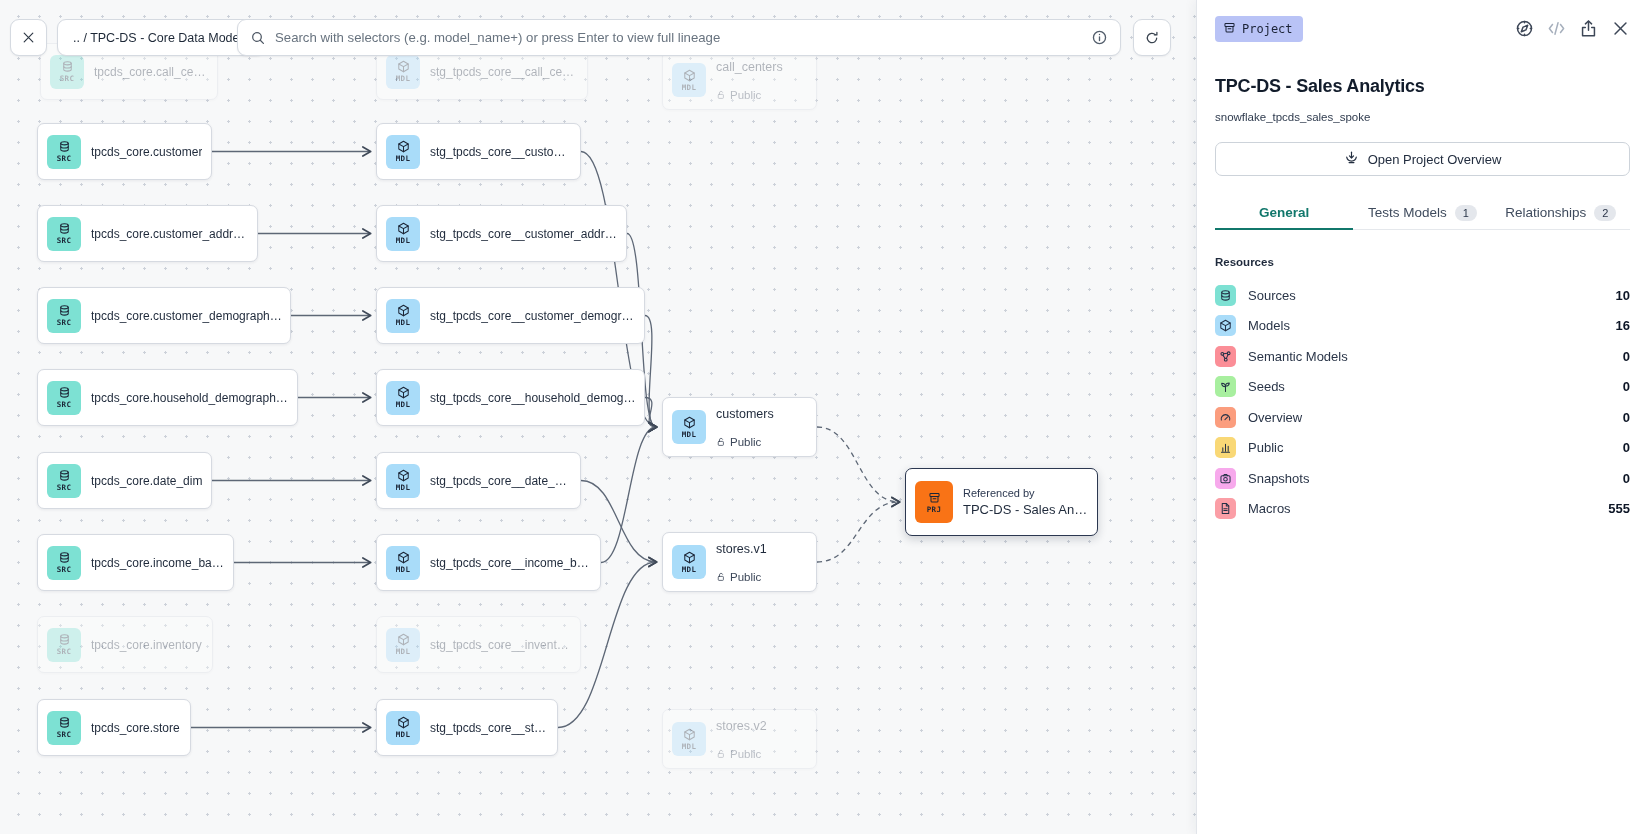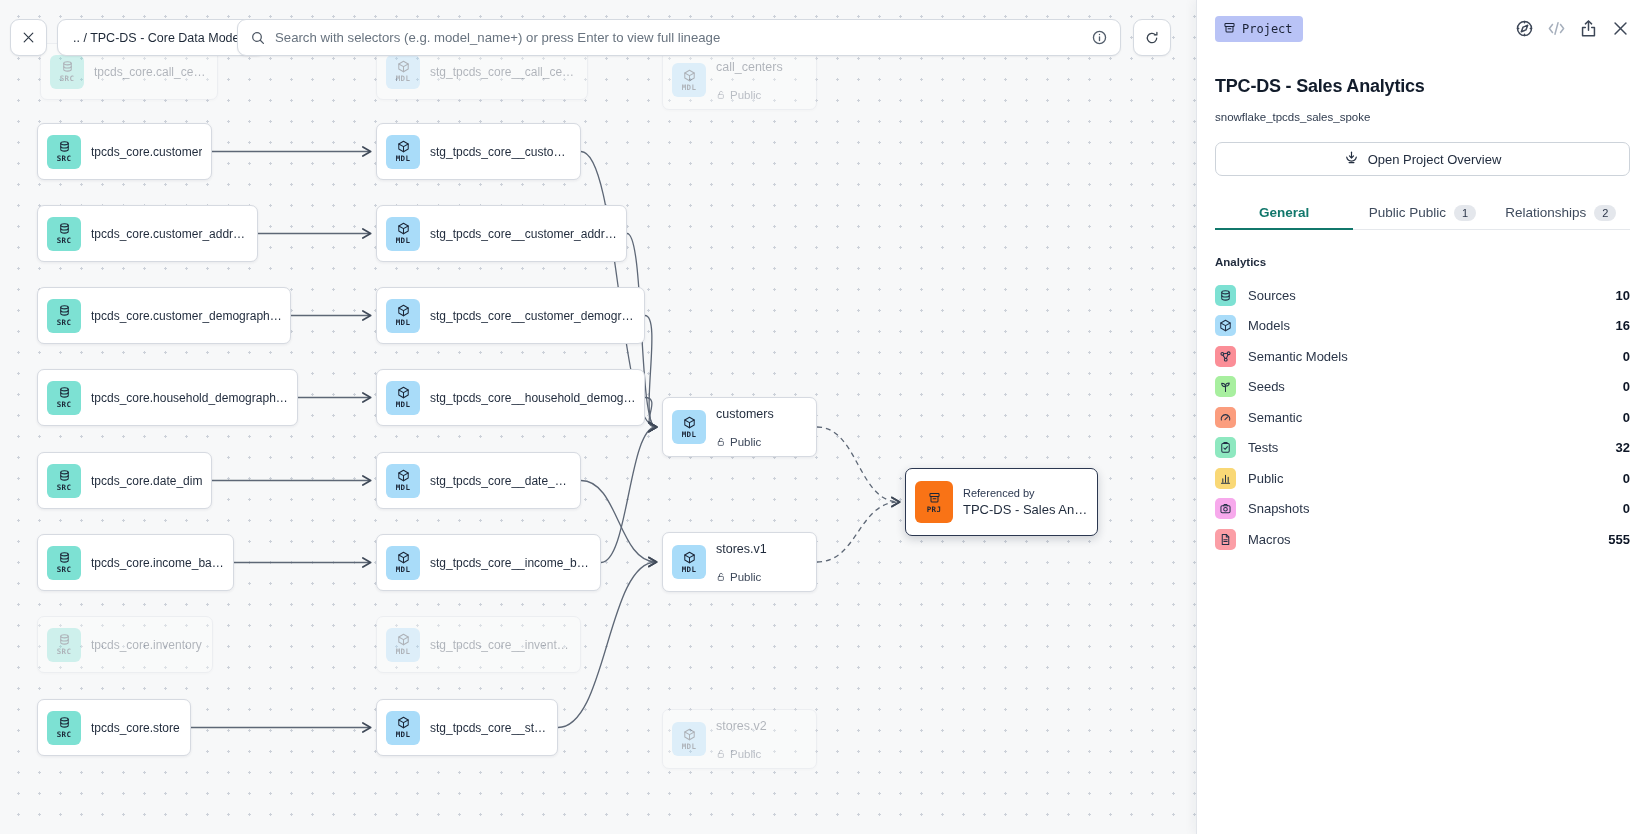--- a/index.html
+++ b/index.html
@@ -538,30 +538,30 @@
           <path d="M5.4 13.4h5.2"></path>
         </svg></span>
     <span>Open Project Overview</span>
   </button>
 
   <div class="tabs">
       <div class="tab active">
         <span>General</span>
       </div>
       <div class="tab">
-        <span>Public Public</span>
+        <span>Tests Models</span>
         <span class="tab-count">1</span>
       </div>
       <div class="tab">
         <span>Relationships</span>
         <span class="tab-count">2</span>
       </div>
     </div>
 
-  <div class="res-head">Analytics</div>
+  <div class="res-head">Resources</div>
   <div class="res-list">
       <div class="res-row">
         <span class="res-icon" style="background:#7de1d3">
           <span>
             <svg viewBox="0 0 16 16" fill="none" stroke="currentColor" stroke-width="1.25" stroke-linecap="round" stroke-linejoin="round">
               <ellipse cx="8" cy="4.1" rx="4.6" ry="1.9"></ellipse>
               <path d="M3.4 4.1v7.7c0 1.05 2.05 1.9 4.6 1.9s4.6-.85 4.6-1.9V4.1"></path>
               <path d="M3.4 8c0 1.05 2.05 1.9 4.6 1.9S12.6 9.05 12.6 8"></path>
             </svg>
           </span>
@@ -610,35 +610,22 @@
       </div>
       <div class="res-row">
         <span class="res-icon" style="background:#fb9d7e">
           <span>
             <svg viewBox="0 0 16 16" fill="none" stroke="currentColor" stroke-width="1.25" stroke-linecap="round" stroke-linejoin="round">
               <path d="M2.9 11.2a5.3 5.3 0 1 1 10.2 0"></path>
               <path d="M7.3 10.6l3.4-3.3"></path>
             </svg>
           </span>
         </span>
-        <span class="res-label">Semantic</span>
+        <span class="res-label">Overview</span>
         <span class="res-value">0</span>
-      </div>
-      <div class="res-row">
-        <span class="res-icon" style="background:#8ee8c0">
-          <span>
-            <svg viewBox="0 0 16 16" fill="none" stroke="currentColor" stroke-width="1.25" stroke-linecap="round" stroke-linejoin="round">
-              <rect x="3.4" y="3" width="9.2" height="10.8" rx="1.4"></rect>
-              <path d="M6 3V1.9h4V3"></path>
-              <path d="M5.9 8.6l1.6 1.6 2.9-3.2"></path>
-            </svg>
-          </span>
-        </span>
-        <span class="res-label">Tests</span>
-        <span class="res-value">32</span>
       </div>
       <div class="res-row">
         <span class="res-icon" style="background:#f9d876">
           <span>
             <svg viewBox="0 0 16 16" fill="none" stroke="currentColor" stroke-width="1.25" stroke-linecap="round" stroke-linejoin="round">
               <path d="M4.7 12.6V8.2M8 12.6V3.9M11.3 12.6V6.4"></path>
               <path d="M3 13.8h10"></path>
             </svg>
           </span>
         </span>

